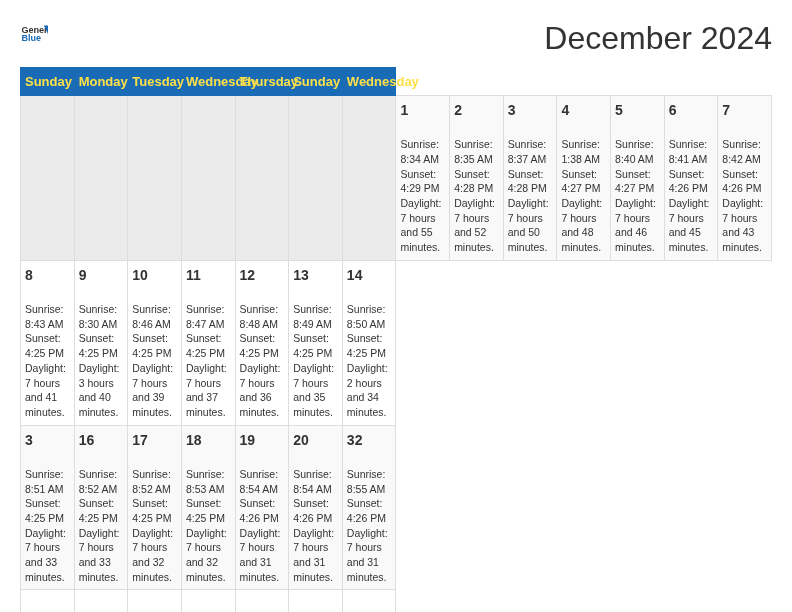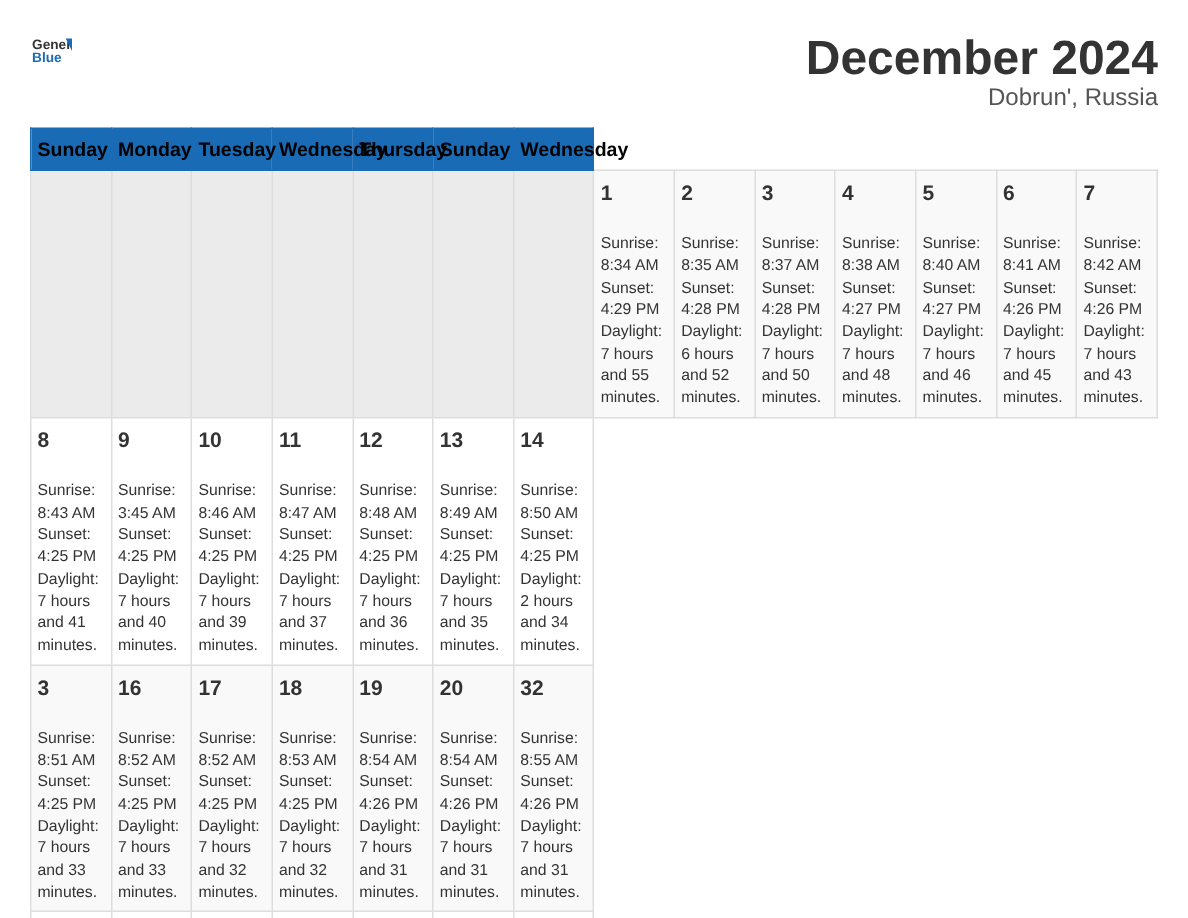--- a/index.html
+++ b/index.html
@@ -23,35 +23,35 @@
     }
     .logo-icon {
       width: 28px;
       height: 28px;
     }
     .title-block {
       text-align: right;
     }
     .main-title {
       font-size: 32px;
-      font-weight: bold;
+      font-weight: normal;
       color: #333;
     }
     .sub-title {
       font-size: 16px;
       color: #555;
     }
     table {
       width: 100%;
       border-collapse: collapse;
       table-layout: fixed;
     }
     thead tr {
       background-color: #1a6bb5;
-      color: #000000;
+      color: #fde047;
     }
     thead th {
       padding: 6px 4px;
       font-size: 13px;
       font-weight: bold;
       text-align: left;
       border: 1px solid #1a6bb5;
     }
     tbody tr {
       background: #fff;
@@ -86,21 +86,20 @@
 <div class="header">
   <div class="logo">
     <svg class="logo-icon" viewBox="0 0 40 40">
       <text x="2" y="18" font-size="13" font-weight="bold" fill="#333">General</text>
       <text x="2" y="30" font-size="13" font-weight="bold" fill="#1a6bb5">Blue</text>
       <polygon points="34,8 40,8 40,20" fill="#1a6bb5"></polygon>
     </svg>
   </div>
   <div class="title-block">
     <div class="main-title">December 2024</div>
-    <div class="sub-title">Dobrun', Russia</div>
   </div>
 </div>
 
 <table>
   <thead>
     <tr>
     <th>Sunday</th>
         <th>Monday</th>
         <th>Tuesday</th>
         <th>Wednesday</th>
@@ -112,30 +111,30 @@
   <tbody id="calendar-body">
   <tr>
         <td class="empty-cell"></td>
         <td class="empty-cell"></td>
         <td class="empty-cell"></td>
         <td class="empty-cell"></td>
         <td class="empty-cell"></td>
         <td class="empty-cell"></td>
         <td class="empty-cell"></td>
         <td><span class="day-num">1</span><br><span>Sunrise: 8:34 AM</span><br><span>Sunset: 4:29 PM</span><br><span>Daylight: 7 hours and 55 minutes.</span></td>
-        <td><span class="day-num">2</span><br><span>Sunrise: 8:35 AM</span><br><span>Sunset: 4:28 PM</span><br><span>Daylight: 6 hours and 52 minutes.</span></td>
+        <td><span class="day-num">2</span><br><span>Sunrise: 8:35 AM</span><br><span>Sunset: 4:28 PM</span><br><span>Daylight: 7 hours and 52 minutes.</span></td>
         <td><span class="day-num">3</span><br><span>Sunrise: 8:37 AM</span><br><span>Sunset: 4:28 PM</span><br><span>Daylight: 7 hours and 50 minutes.</span></td>
-        <td><span class="day-num">4</span><br><span>Sunrise: 8:38 AM</span><br><span>Sunset: 4:27 PM</span><br><span>Daylight: 7 hours and 48 minutes.</span></td>
+        <td><span class="day-num">4</span><br><span>Sunrise: 1:38 AM</span><br><span>Sunset: 4:27 PM</span><br><span>Daylight: 7 hours and 48 minutes.</span></td>
         <td><span class="day-num">5</span><br><span>Sunrise: 8:40 AM</span><br><span>Sunset: 4:27 PM</span><br><span>Daylight: 7 hours and 46 minutes.</span></td>
         <td><span class="day-num">6</span><br><span>Sunrise: 8:41 AM</span><br><span>Sunset: 4:26 PM</span><br><span>Daylight: 7 hours and 45 minutes.</span></td>
         <td><span class="day-num">7</span><br><span>Sunrise: 8:42 AM</span><br><span>Sunset: 4:26 PM</span><br><span>Daylight: 7 hours and 43 minutes.</span></td>
       </tr>
       <tr>
         <td><span class="day-num">8</span><br><span>Sunrise: 8:43 AM</span><br><span>Sunset: 4:25 PM</span><br><span>Daylight: 7 hours and 41 minutes.</span></td>
-        <td><span class="day-num">9</span><br><span>Sunrise: 3:45 AM</span><br><span>Sunset: 4:25 PM</span><br><span>Daylight: 7 hours and 40 minutes.</span></td>
+        <td><span class="day-num">9</span><br><span>Sunrise: 8:30 AM</span><br><span>Sunset: 4:25 PM</span><br><span>Daylight: 3 hours and 40 minutes.</span></td>
         <td><span class="day-num">10</span><br><span>Sunrise: 8:46 AM</span><br><span>Sunset: 4:25 PM</span><br><span>Daylight: 7 hours and 39 minutes.</span></td>
         <td><span class="day-num">11</span><br><span>Sunrise: 8:47 AM</span><br><span>Sunset: 4:25 PM</span><br><span>Daylight: 7 hours and 37 minutes.</span></td>
         <td><span class="day-num">12</span><br><span>Sunrise: 8:48 AM</span><br><span>Sunset: 4:25 PM</span><br><span>Daylight: 7 hours and 36 minutes.</span></td>
         <td><span class="day-num">13</span><br><span>Sunrise: 8:49 AM</span><br><span>Sunset: 4:25 PM</span><br><span>Daylight: 7 hours and 35 minutes.</span></td>
         <td><span class="day-num">14</span><br><span>Sunrise: 8:50 AM</span><br><span>Sunset: 4:25 PM</span><br><span>Daylight: 2 hours and 34 minutes.</span></td>
       </tr>
       <tr>
         <td><span class="day-num">3</span><br><span>Sunrise: 8:51 AM</span><br><span>Sunset: 4:25 PM</span><br><span>Daylight: 7 hours and 33 minutes.</span></td>
         <td><span class="day-num">16</span><br><span>Sunrise: 8:52 AM</span><br><span>Sunset: 4:25 PM</span><br><span>Daylight: 7 hours and 33 minutes.</span></td>
         <td><span class="day-num">17</span><br><span>Sunrise: 8:52 AM</span><br><span>Sunset: 4:25 PM</span><br><span>Daylight: 7 hours and 32 minutes.</span></td>

